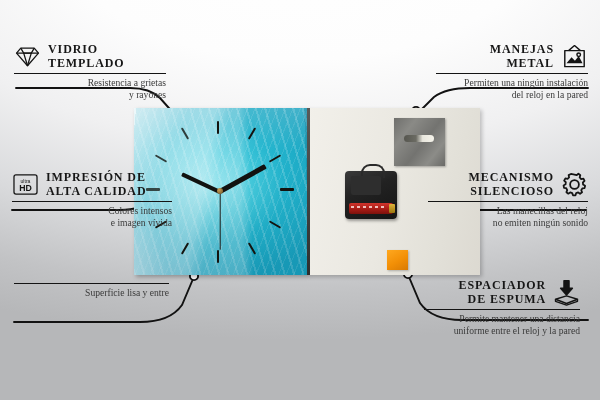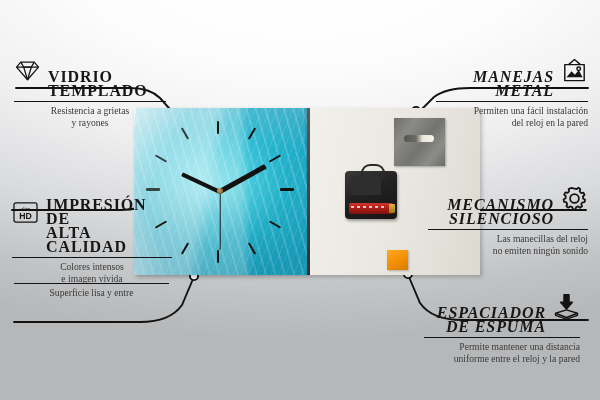--- a/index.html
+++ b/index.html
@@ -90,34 +90,33 @@
   #foam-spacer{
     position:absolute;left:80px;top:142px;width:21px;height:20px;
     background:linear-gradient(150deg,#ffa81f 0%,#f28f06 55%,#d87a04 100%);
     box-shadow:1px 1px 2px rgba(0,0,0,.25);
   }
   
   .callout{position:absolute;}
   .co-head{display:flex;align-items:center;gap:7px;}
   .co-title{
     font-family:"Liberation Serif", serif;
-    font-weight:bold;font-size:16px;line-height:14px;
+    font-weight:bold;font-size:12px;line-height:14px;
     letter-spacing:.9px;color:#171717;text-transform:uppercase;
     white-space:pre-line;
-    margin-top:28px;
   }
   .co-rule{height:1.4px;background:#141414;margin:3px 0 3px;}
   .co-desc{
     font-family:"Liberation Serif", serif;
     font-size:9.6px;line-height:11.4px;color:#3a3a3a;white-space:pre-line;
   }
   .left .co-head{justify-content:flex-start;}
   .left .co-title{text-align:left;}
-  .left .co-desc{text-align:center;}
-  .right .co-head{justify-content:flex-end;font-style:italic;}
+  .left .co-desc{text-align:right;}
+  .right .co-head{justify-content:flex-end;}
   .right .co-title{text-align:right;}
   .right .co-desc{text-align:right;}
   .ico{width:27px;height:27px;flex:0 0 27px;display:block;}
   
   #co-vidrio{left:14px;top:42px;width:152px;}
   #co-impresion{left:12px;top:170px;width:160px;}
   #co-bordes{left:14px;top:280px;width:155px;}
   #co-manejas{left:436px;top:42px;width:152px;}
   #co-mecanismo{left:428px;top:170px;width:160px;}
   #co-espaciador{left:424px;top:278px;width:156px;}
@@ -227,21 +226,21 @@
       <svg class="ico" viewBox="0 0 32 32">
         <g fill="none" stroke="#141414" stroke-width="1.7" stroke-linejoin="round">
           <path d="M16 3 L9 9 M16 3 L23 9"></path>
           <rect x="4.5" y="9" width="23" height="19"></rect>
           <path d="M6.5 24 L12.5 17 L16.5 21 L21 15.5 L25.5 24 Z" fill="#141414" stroke="none"></path>
           <circle cx="21" cy="14" r="2.1"></circle>
         </g>
       </svg>
     </div>
     <div class="co-rule"></div>
-    <div class="co-desc">Permiten una fácil instalación
+    <div class="co-desc">Permiten una ningún instalación
 del reloj en la pared</div>
   </div>
 
   <div class="callout right" id="co-mecanismo">
     <div class="co-head">
       <div class="co-title">MECANISMO
 SILENCIOSO</div>
       <svg class="ico" viewBox="0 0 32 32">
         <g fill="none" stroke="#141414" stroke-width="2.1" stroke-linecap="round" stroke-linejoin="round">
           <path d="M16 4.2 L18.7 5.0 L20.6 3.2 L22.9 5.1 L22.1 7.7 L23.9 9.5 L26.6 9.0 L27.9 11.8 L25.9 13.6 L26.2 16.1 L28.6 17.4 L27.9 20.3 L25.3 20.6 L24.0 22.8 L25.0 25.3 L22.6 27.0 L20.4 25.4 L18.0 26.2 L17.2 28.8 L14.2 28.8 L13.3 26.2 L10.9 25.3 L8.7 26.9 L6.4 25.1 L7.4 22.6 L6.2 20.4 L3.6 20.0 L3.0 17.1 L5.4 15.8 L5.7 13.3 L3.7 11.5 L5.2 8.8 L7.8 9.3 L9.6 7.5 L9.0 4.9 L11.8 3.5 Z"></path>

